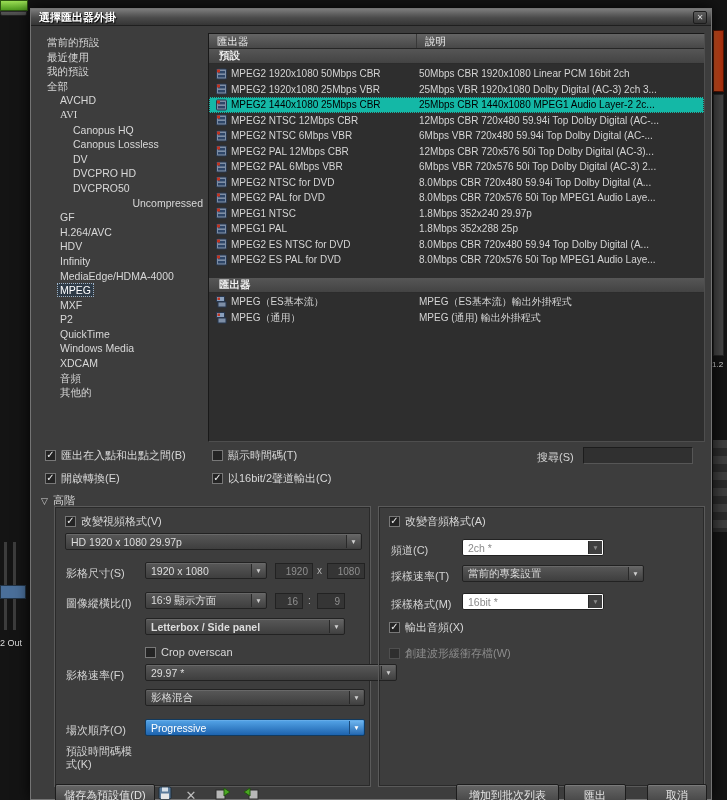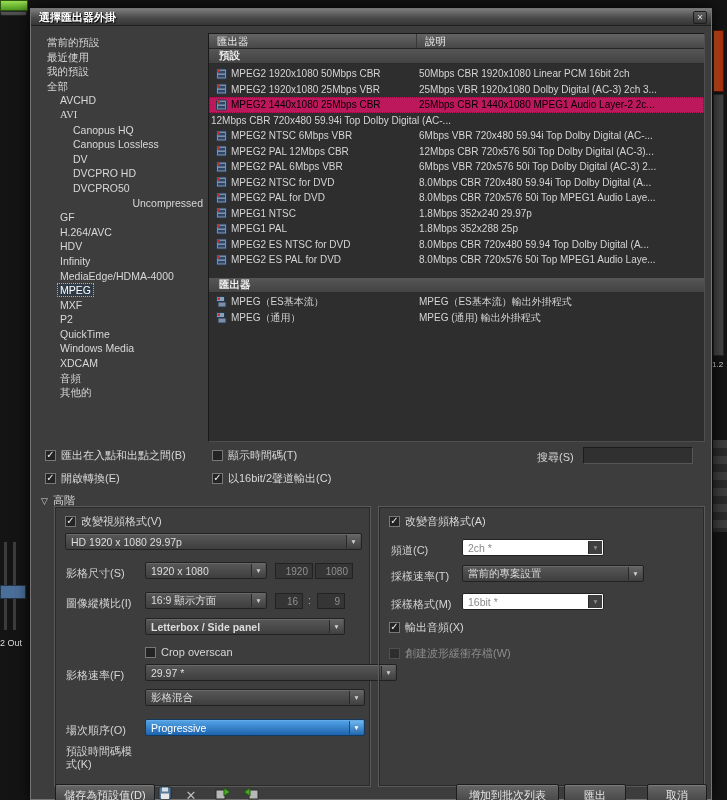--- a/index.html
+++ b/index.html
@@ -38,21 +38,21 @@
   .list-panel { position:absolute; left:177px; top:24px; width:497px; height:409px; background:#2e2e2e; border:1px solid; border-color:#191919 #4e4e4e #4e4e4e #191919; overflow:hidden; }
   .list-header { display:flex; height:15px; background:linear-gradient(#646464,#474747); border-bottom:1px solid #262626; color:#e8e8e8; font-size:10.5px; }
   .list-header .hc { padding:1px 0 0 8px; }
   .list-header .hc.c1 { width:208px; border-right:1px solid #383838; }
   .list-header .hc.c2 { flex:1; }
   .group-row { height:15px; background:linear-gradient(#565656,#434343); border-bottom:1px solid #2c2c2c; color:#efefef; font-size:10.5px; font-weight:bold; display:flex; align-items:center; padding-left:10px; margin-bottom:2px; }
   .group-row.g2 { margin-top:10px; }
   .row { display:flex; height:15.5px; align-items:center; font-size:10px; color:#d4d4d4; }
   .row .c1 { width:208px; display:flex; align-items:center; gap:4px; padding-left:7px; white-space:nowrap; overflow:hidden; }
   .row .c2 { flex:1; white-space:nowrap; overflow:hidden; padding-left:2px; }
-  .row.selected { background:#be185d; color:#000; outline:1px dotted #333; outline-offset:-1px; }
+  .row.selected { background:#14b8a6; color:#000; outline:1px dotted #333; outline-offset:-1px; }
   .row-icon { width:11px; height:12px; flex:none; display:inline-flex; }
 
   
   .check-row { position:absolute; display:flex; align-items:center; color:#d8d8d8; font-size:11px; height:14px; white-space:nowrap; }
   .check-row.disabled { color:#8c8c8c; }
   .cb { width:11px; height:11px; background:#242424; border:1px solid #787878; display:inline-flex; align-items:center; justify-content:center; color:#eee; margin-right:5px; flex:none; }
   .check-row.disabled .cb { border-color:#4f4f4f; background:#2e2e2e; }
   .cb .tick { visibility:hidden; font-size:10px; line-height:1; margin-top:-1px; }
   .cb.checked .tick { visibility:visible; }
   .field-label { position:absolute; color:#d4d4d4; font-size:11px; white-space:nowrap; }
@@ -229,20 +229,31 @@
                   <rect x="2" y="3" width="7" height="2.4" fill="#2e4668"></rect>
                   <rect x="2" y="7" width="7" height="2.4" fill="#2e4668"></rect>
                   <rect x="1" y="1.5" width="3" height="3" fill="#c23420"></rect>
                 </svg>
               </span>
               <span>MPEG2 1440x1080 25Mbps CBR</span>
             </div>
             <div class="c2">25Mbps CBR 1440x1080 MPEG1 Audio Layer-2 2c...</div>
           </div>
           <div class="row">
+            <div class="c1">
+              <span class="row-icon">
+                <svg width="11" height="12" viewBox="0 0 11 12">
+                  <rect x="0.5" y="1" width="10" height="10" rx="1" fill="#7d8ea6" stroke="#27374e"></rect>
+                  <rect x="2" y="3" width="7" height="2.4" fill="#2e4668"></rect>
+                  <rect x="2" y="7" width="7" height="2.4" fill="#2e4668"></rect>
+                  <rect x="1" y="1.5" width="3" height="3" fill="#c23420"></rect>
+                </svg>
+              </span>
+              <span>MPEG2 NTSC 12Mbps CBR</span>
+            </div>
             <div class="c2">12Mbps CBR 720x480 59.94i Top Dolby Digital (AC-...</div>
           </div>
           <div class="row">
             <div class="c1">
               <span class="row-icon">
                 <svg width="11" height="12" viewBox="0 0 11 12">
                   <rect x="0.5" y="1" width="10" height="10" rx="1" fill="#7d8ea6" stroke="#27374e"></rect>
                   <rect x="2" y="3" width="7" height="2.4" fill="#2e4668"></rect>
                   <rect x="2" y="7" width="7" height="2.4" fill="#2e4668"></rect>
                   <rect x="1" y="1.5" width="3" height="3" fill="#c23420"></rect>
@@ -441,21 +452,21 @@
         <span class="combo-arrow">▼</span>
       </div>
 
       <div class="field-label" style="left:11px;top:59px;">影格尺寸(S)</div>
       <div class="combo" style="left:90px;top:55px;width:122px;">
         <span>1920 x 1080</span>
         <span class="combo-arrow">▼</span>
       </div>
       <div class="numfield" style="left:220px;top:56px;width:38px;">1920</div>
       <div class="sep" style="left:262px;top:58px;">x</div>
-      <div class="numfield" style="left:260px;top:56px;width:38px;">1080</div>
+      <div class="numfield" style="left:272px;top:56px;width:38px;">1080</div>
 
       <div class="field-label" style="left:11px;top:89px;">圖像縱橫比(I)</div>
       <div class="combo" style="left:90px;top:85px;width:122px;">
         <span>16:9 顯示方面</span>
         <span class="combo-arrow">▼</span>
       </div>
       <div class="numfield" style="left:220px;top:86px;width:28px;">16</div>
       <div class="sep" style="left:253px;top:88px;">:</div>
       <div class="numfield" style="left:262px;top:86px;width:28px;">9</div>
 

